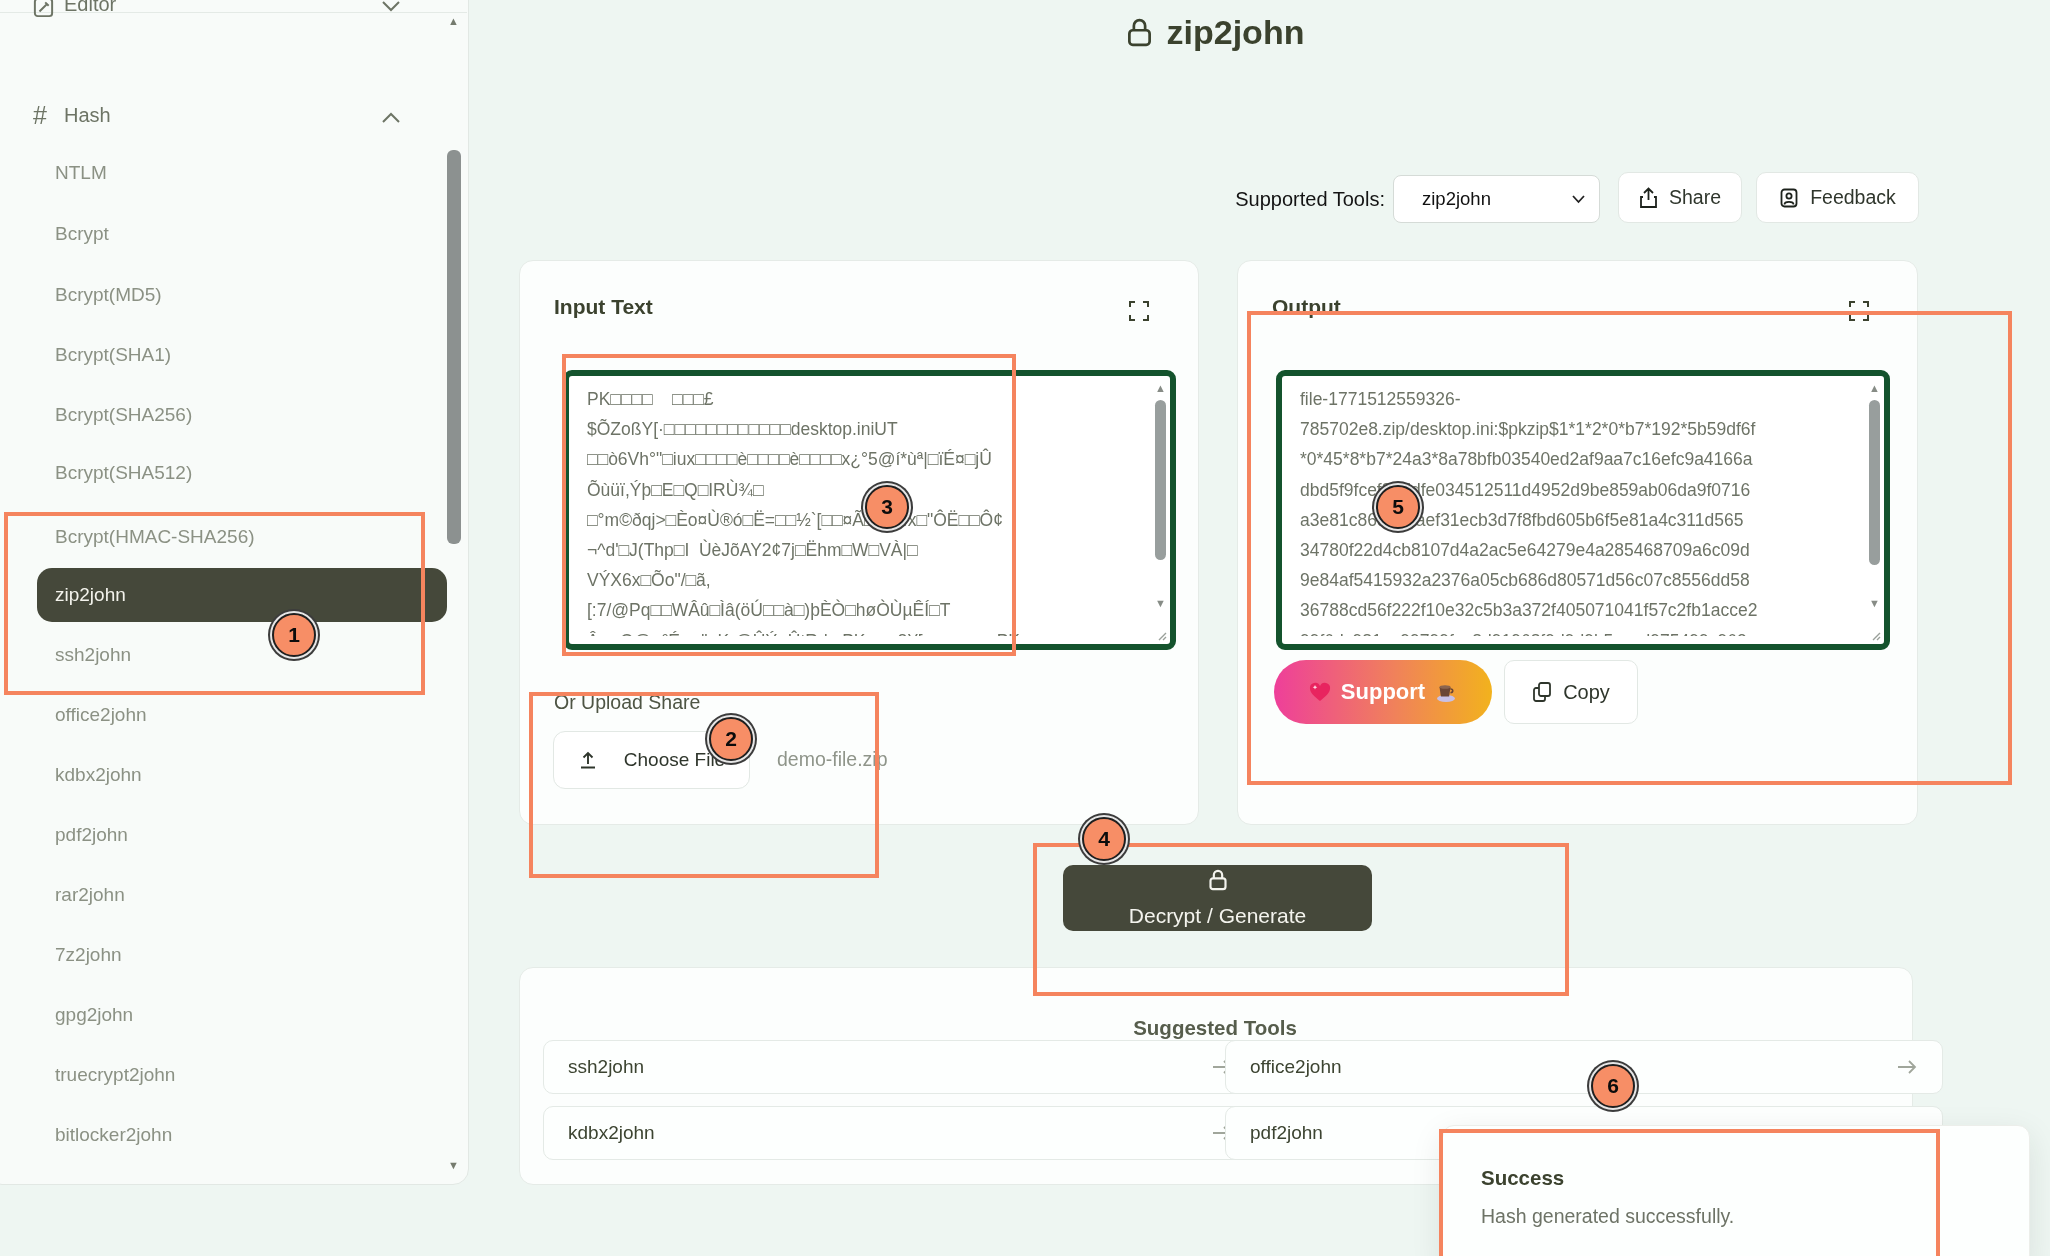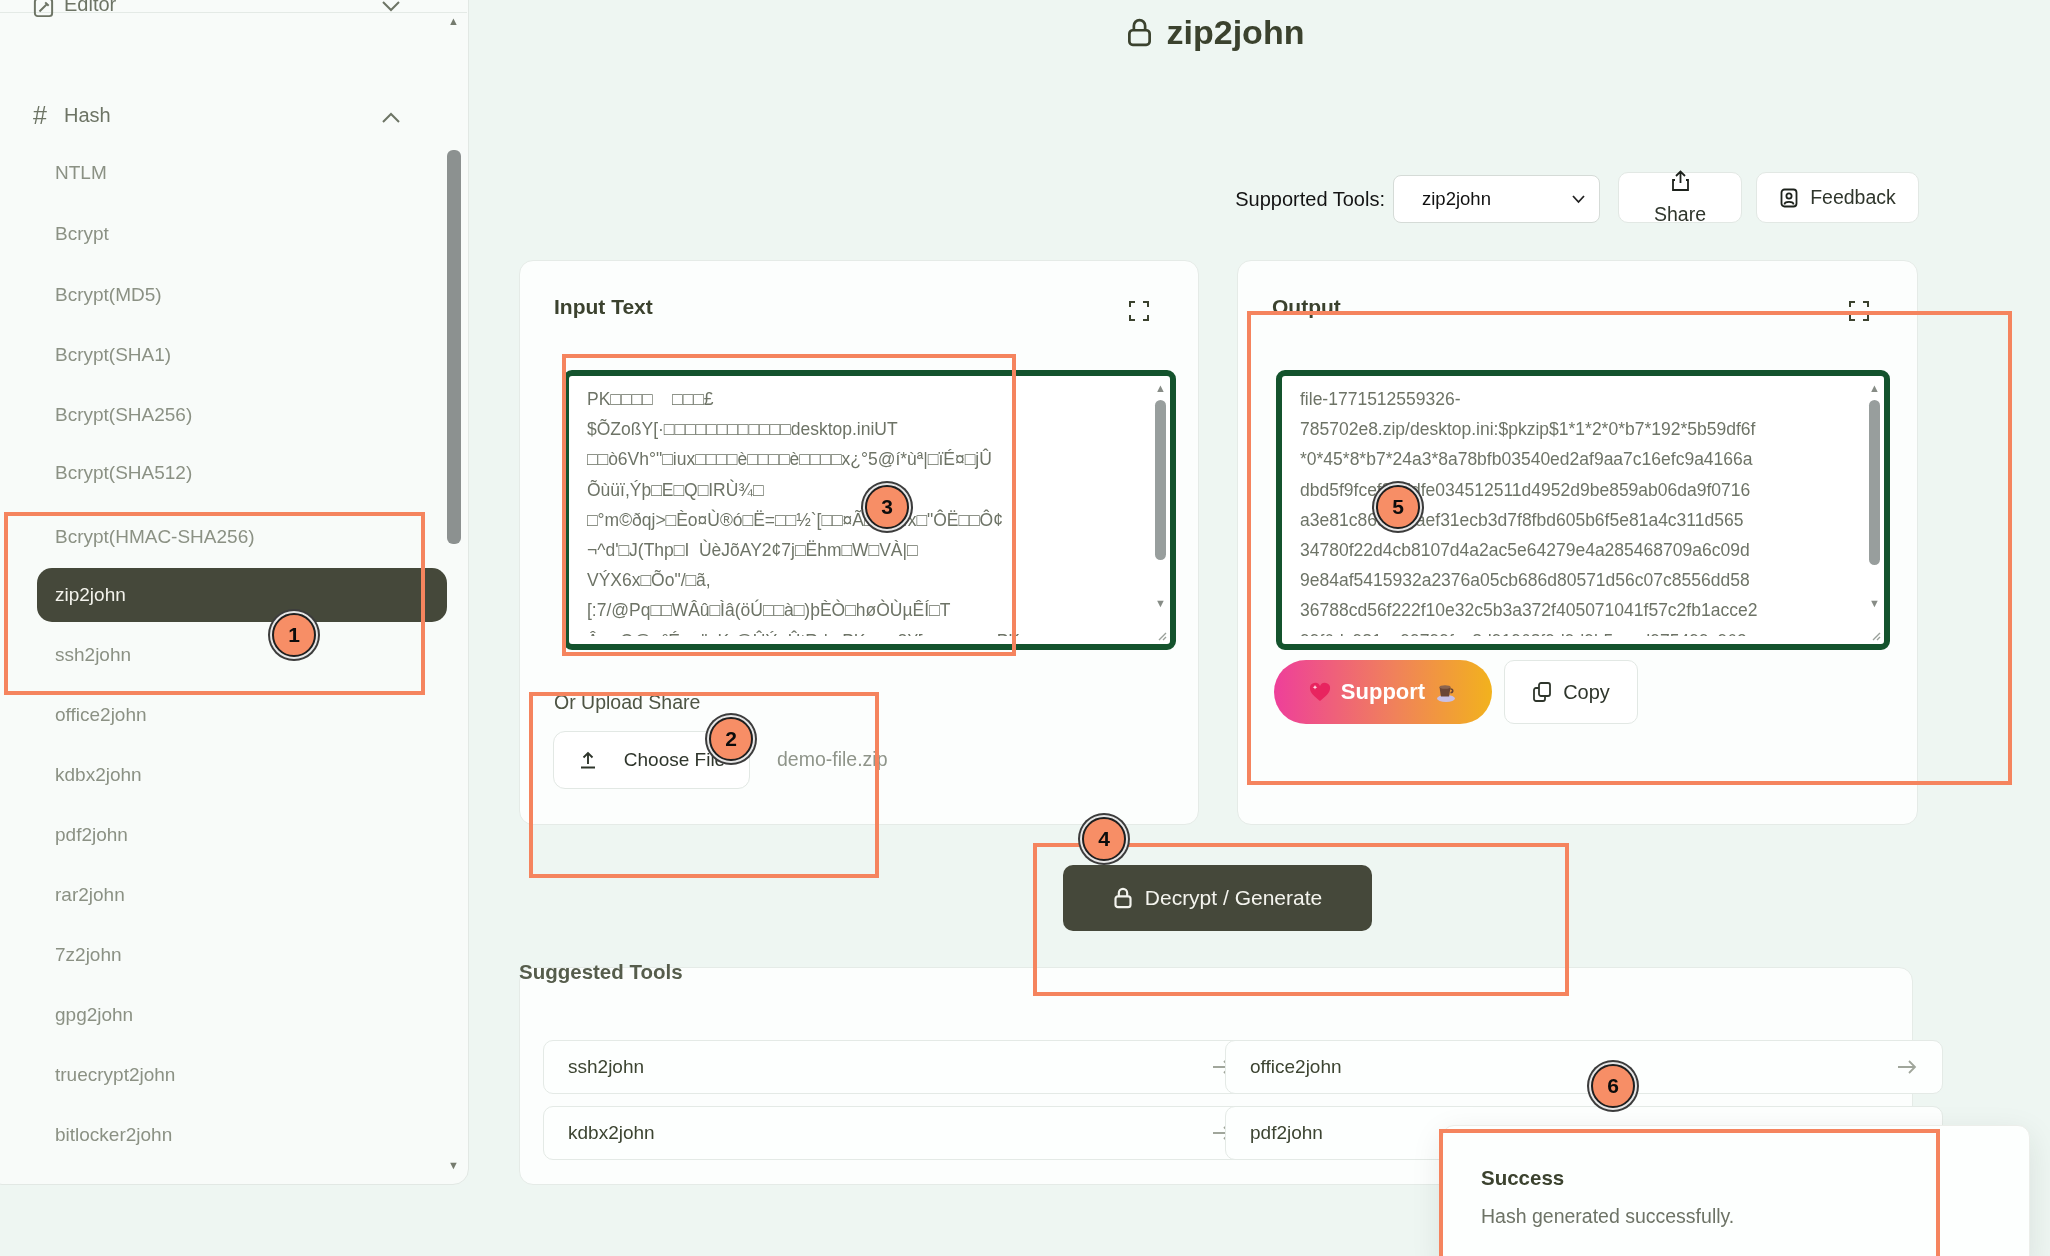--- a/index.html
+++ b/index.html
@@ -5,21 +5,21 @@
   html,body{margin:0;padding:0;background:#eef6f2;}
   .canvas{position:relative;width:2050px;height:1256px;overflow:hidden;background:#eef6f2;
           font-family:"Liberation Sans",sans-serif;color:#3c4431;}
   .abs{position:absolute;}
   .grp{position:absolute;inset:0;}
   .panel{background:#fcfefd;border:1px solid #e5ebe7;border-radius:14px;}
   .box{background:#ffffff;border:6px solid #14532d;border-radius:9px;}
   .btn{display:flex;align-items:center;justify-content:center;gap:11px;background:#fff;
        border:1px solid #e2e8e4;border-radius:10px;color:#2f362c;cursor:pointer;}
   .dark-btn{background:#45483a;color:#f4f4ee;border-radius:10px;display:flex;align-items:center;
-       justify-content:center;gap:12px;cursor:pointer;border:none;}
+       justify-content:center;gap:12px;cursor:pointer;border:none;flex-direction:column;}
   .sidebar-item{position:absolute;left:55px;transform:translateY(-50%);font-size:19px;color:#8b9184;white-space:nowrap;cursor:pointer;}
   .mono-ish{white-space:pre-wrap;word-break:break-all;overflow:hidden;}
   .ann-rect{position:absolute;border:4px solid #f5845e;z-index:60;pointer-events:none;}
   .circle{position:absolute;width:40px;height:40px;border-radius:50%;background:#f78e66;
           border:2px solid #1f1f1f;box-shadow:0 0 0 2px rgba(250,250,250,.9),0 0 0 4px #3c3c3c;
           display:flex;align-items:center;justify-content:center;font-weight:700;font-size:21px;color:#0c0c0c;z-index:61;}
   .scroll-thumb{position:absolute;background:#989e9d;border-radius:6px;}
   .tri{position:absolute;font-size:11px;color:#878c86;line-height:11px;}
   .card{position:absolute;background:#fdfffe;border:1px solid #e4eae6;border-radius:10px;
         display:flex;align-items:center;justify-content:space-between;padding:0 24px;cursor:pointer;}
@@ -96,21 +96,21 @@
 
     <div class="abs" style="left:1393px;top:175px;width:205px;height:46px;background:#fff;border:1px solid #d5dbd7;border-radius:8px;display:flex;align-items:center;">
       <span style="margin-left:28px;font-size:18.5px;color:#111;">zip2john</span>
       <span style="margin-left:auto;margin-right:13px;color:#222;">
         <svg width="15" height="10" viewBox="0 0 15 10" fill="none" stroke="currentColor" stroke-width="1.8">
             <path d="M2 2 l5.5 6 5.5-6"></path>
           </svg>
       </span>
     </div>
 
-    <button class="btn abs" style="left:1618px;top:172px;width:124px;height:51px;font-size:19.5px;flex-direction:column;">
+    <button class="btn abs" style="left:1618px;top:172px;width:124px;height:51px;font-size:19.5px;">
       <span style="color:#1d221c;">
         <svg width="19" height="22" viewBox="0 0 19 22" fill="none" stroke="currentColor" stroke-width="1.8">
           <path d="M9.5 13 V2 M5 6 l4.5-4.5 L14 6 M4 10 H2 v10 h15 V10 h-2"></path>
         </svg>
       </span>
       <span>Share</span>
     </button>
 
     <button class="btn abs" style="left:1756px;top:172px;width:163px;height:51px;font-size:19.5px;">
       <span style="color:#1d221c;">
@@ -231,21 +231,21 @@
       <svg width="20" height="24" viewBox="0 0 24 28" fill="none" stroke="currentColor" stroke-width="2.6">
         <rect x="3" y="12" width="18" height="13" rx="3"></rect>
           <path d="M7 12 V8 a5 5 0 0 1 10 0 v4"></path>
       </svg>
     </span>
     <span>Decrypt / Generate</span>
   </button>
 
   <div class="grp">
     <div class="panel abs" style="left:519px;top:967px;width:1392px;height:216px;"></div>
-    <div class="abs" style="left:519px;top:960px;width:1392px;font-size:20.5px;font-weight:700;color:#565d4c;">Suggested Tools</div>
+    <div class="abs" style="left:519px;top:1016px;width:1392px;text-align:center;font-size:20.5px;font-weight:700;color:#565d4c;">Suggested Tools</div>
 
     <div class="card" style="left:543px;top:1040px;width:665px;height:52px;">
       <span>ssh2john</span>
       <span style="color:#a0a69b;">
         <svg width="22" height="18" viewBox="0 0 22 18" fill="none" stroke="currentColor" stroke-width="1.8">
             <path d="M2 9 h17 M13 3 l6 6 -6 6"></path>
           </svg>
       </span>
     </div>
     <div class="card" style="left:1225px;top:1040px;width:668px;height:52px;">

